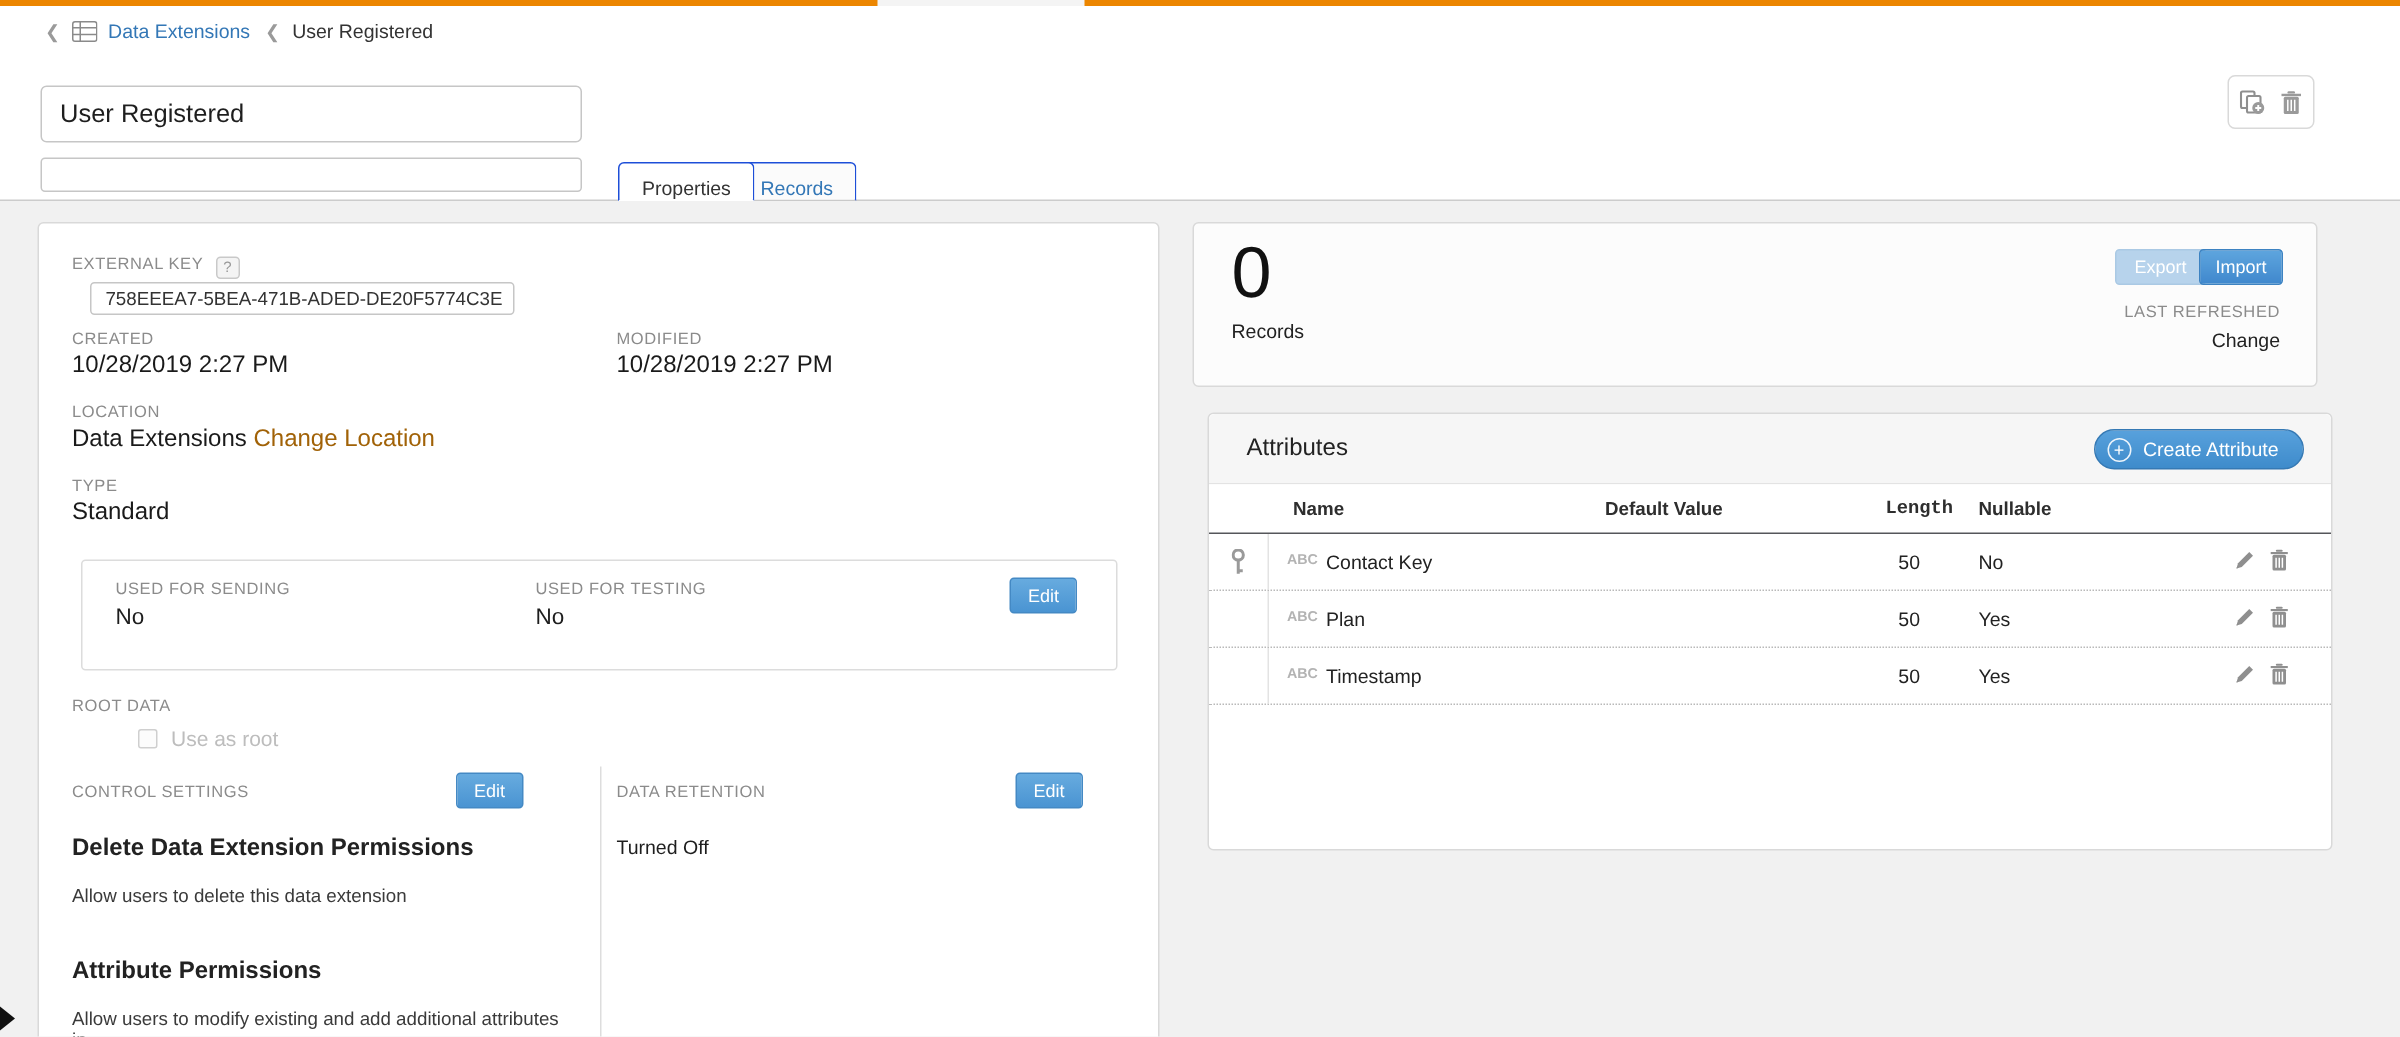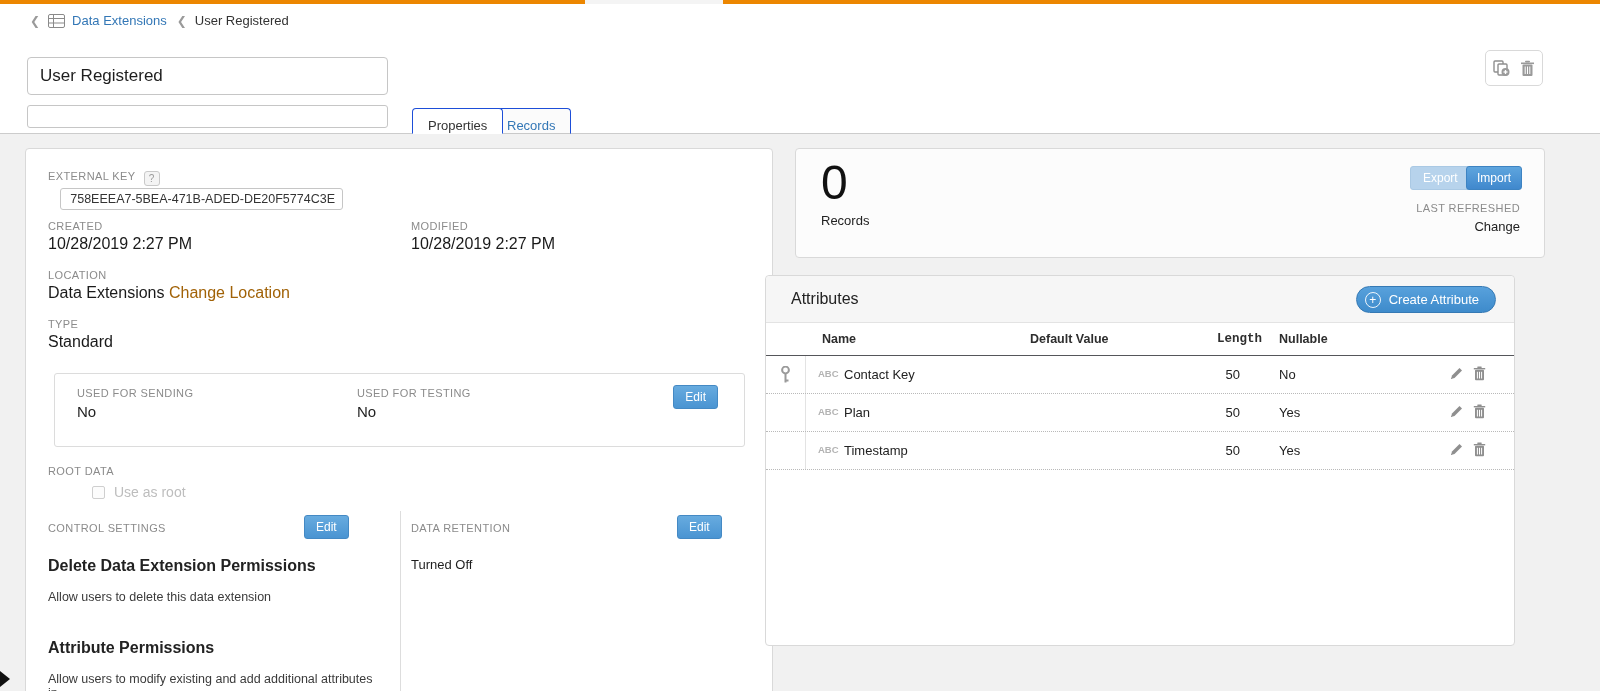--- a/index.html
+++ b/index.html
@@ -69,21 +69,21 @@
   .rec-zero { position:absolute; left:25px; top:6px; font-size:48px; font-weight:300; color:#111; }
   .rec-label { position:absolute; left:25px; top:64px; font-size:13px; color:#222; }
   .btn-export { position:absolute; left:614px; top:17px; padding:4px 12px; font-size:12px; color:#fff;
                 background:#b7d3ec; border:1px solid #aac9e4; border-radius:3px; cursor:pointer; }
   .btn-import { position:absolute; left:670px; top:17px; padding:4px 10px; font-size:12px; color:#fff;
                 background:linear-gradient(#5ea5de,#4088cd); border:1px solid #3d83c2; border-radius:3px; cursor:pointer; }
   .rec-refresh-lbl { position:absolute; right:24px; top:53px; font-size:11px; color:#8b8b8b; letter-spacing:.4px; }
   .rec-refresh-val { position:absolute; right:24px; top:70px; font-size:13px; color:#222; }
 
   
-  .attrs { left:765px; top:275px; width:750px; height:371px; overflow:hidden; }
+  .attrs { left:805px; top:275px; width:750px; height:292px; overflow:hidden; }
   .attrs-head { position:relative; height:47px; background:#f6f6f6; border-bottom:1px solid #e3e3e3;
                 border-radius:4px 4px 0 0; }
   .attrs-title { position:absolute; left:25px; top:14px; font-size:16px; color:#222; }
   .btn-create { position:absolute; right:18px; top:10px; height:27px; padding:0 16px 0 8px;
                 display:flex; align-items:center; gap:8px; color:#fff; font-size:13px;
                 background:linear-gradient(#58a1dc,#3e8bcb); border:1px solid #3579b4; border-radius:14px; cursor:pointer; }
   .plus-circle { width:16px; height:16px; border:1px solid rgba(255,255,255,.9); border-radius:50%;
                  font-size:12px; line-height:14px; text-align:center; }
   .thead { position:relative; height:33px; background:#fff; border-bottom:1px solid #55565a; }
   .th { position:absolute; top:9px; font-size:12.5px; font-weight:bold; color:#2e2e2e; }

